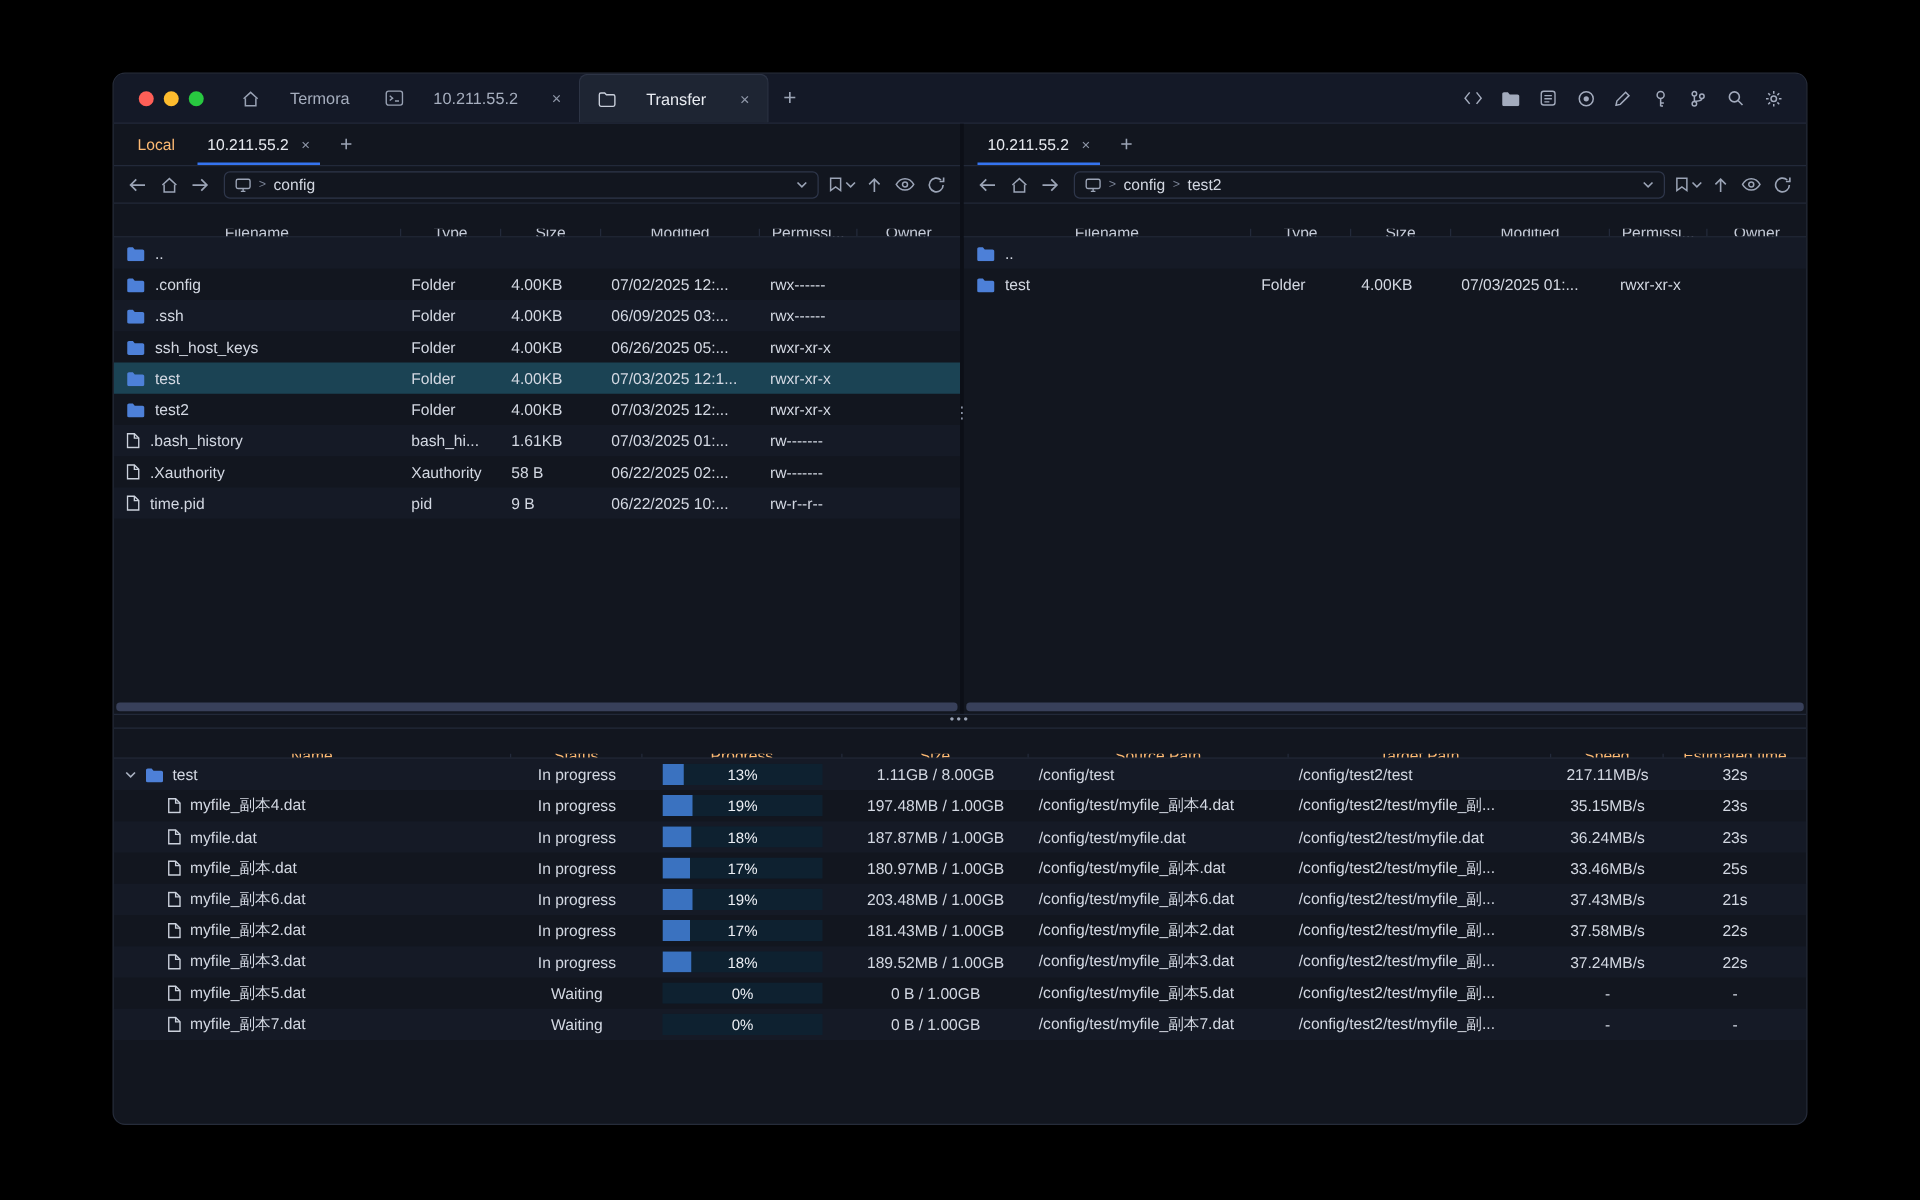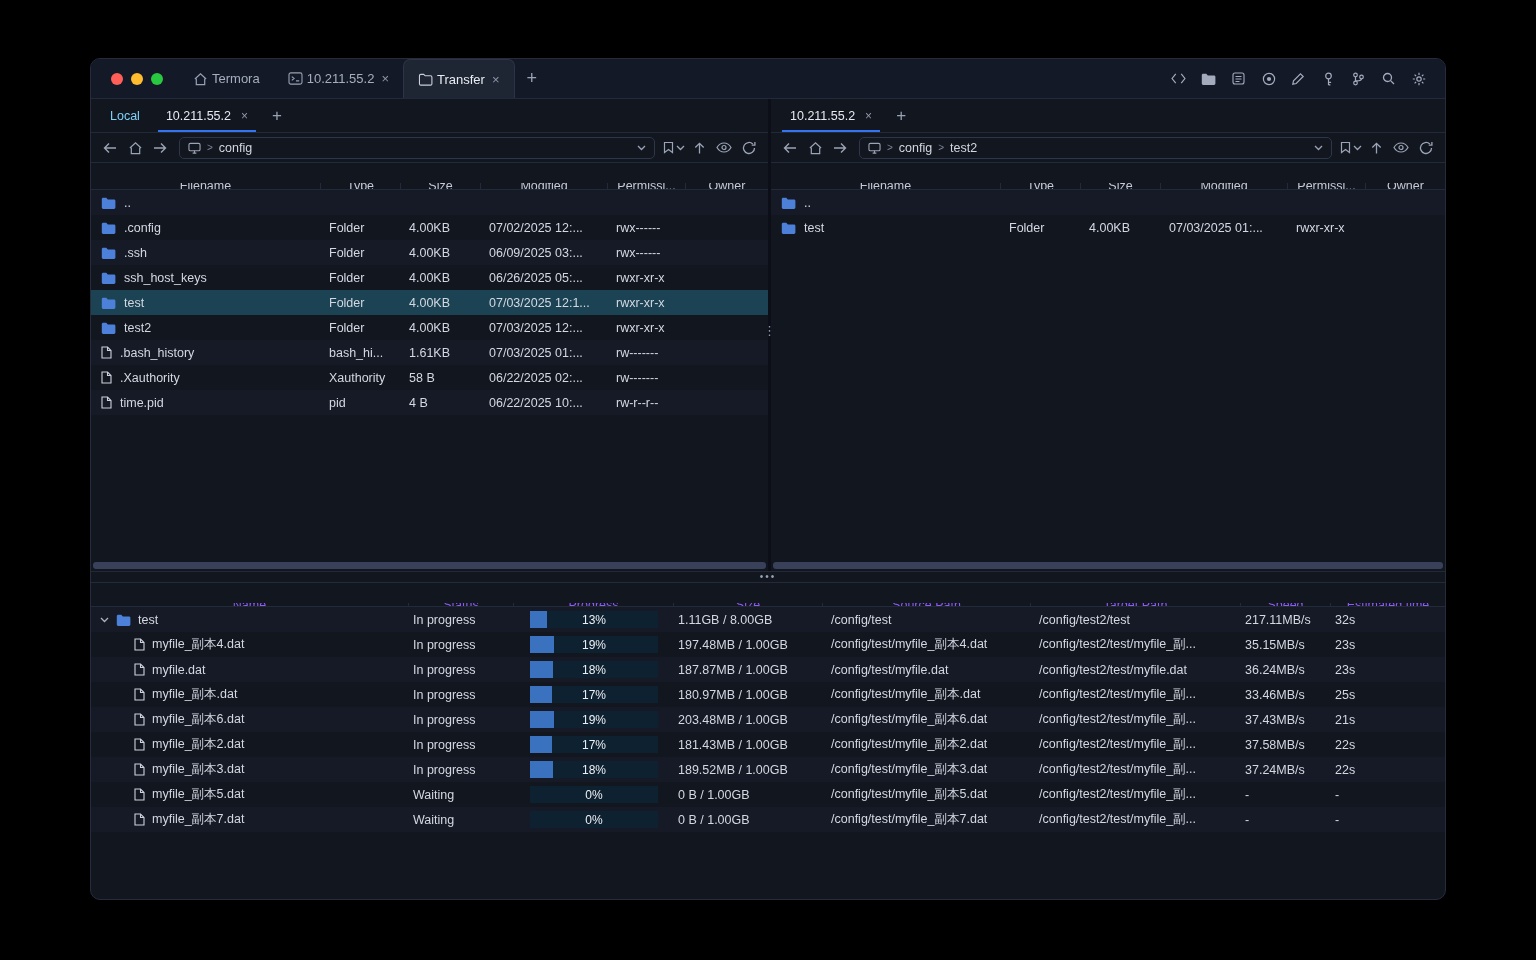--- a/index.html
+++ b/index.html
@@ -10,21 +10,21 @@
   .window { position:absolute; left:90px; top:58px; width:1356px; height:842px;
     background:#12161f; border:1px solid #262c3a; border-radius:10px; overflow:hidden;
     display:flex; flex-direction:column; box-shadow:0 24px 70px rgba(0,0,0,.65); }
 
   
   .titlebar { height:40px; flex:0 0 40px; display:flex; align-items:stretch; background:#141927; border-bottom:1px solid #222939; }
   .traffic { display:flex; align-items:center; gap:8px; padding:0 16px 0 20px; }
   .light { width:12px; height:12px; border-radius:50%; }
   .light.red{background:#ff5f57} .light.yellow{background:#febc2e} .light.green{background:#28c840}
   .tb-tabs { display:flex; align-items:stretch; }
-  .tb-tab { display:flex; align-items:center; gap:4px; padding:0 14px; color:#a6aebe; font-size:13px; white-space:nowrap; }
+  .tb-tab { display:flex; align-items:center; gap:24px; padding:0 14px; color:#a6aebe; font-size:13px; white-space:nowrap; }
   .tb-tab .icon { color:#98a1b3; }
   .tb-tab.active { background:#1e2533; color:#e9ecf2; border:1px solid #2d3445; border-bottom:none; border-radius:7px 7px 0 0; }
   .tb-tab.active .icon { color:#c9cfdb; }
   .tab-close { color:#8f97a8; font-size:13px; margin-left:3px; line-height:1; }
   .tb-add { display:flex; align-items:center; padding:0 12px; color:#9aa3b4; font-size:18px; background:none; border:none; font-family:inherit; }
   .tb-icons { margin-left:auto; display:flex; align-items:center; gap:5px; padding-right:14px; }
   .tb-icon { width:25px; height:25px; display:flex; align-items:center; justify-content:center; color:#a3abbd; border-radius:5px; }
   svg { display:block; }
   .icon { display:inline-flex; align-items:center; justify-content:center; flex:0 0 auto; }
   .c-folder { color:#4d80d8; }
@@ -34,21 +34,21 @@
   .main { flex:1; display:flex; flex-direction:column; min-height:0; }
   .fm-split { height:473px; flex:0 0 473px; display:flex; border-bottom:1px solid #222939; }
   .panel { display:flex; flex-direction:column; min-width:0; position:relative; }
   .panel.left { width:677px; flex:0 0 677px; }
   .panel.right { flex:1; }
   .vsplit { width:3px; flex:0 0 3px; background:#0c0f17; position:relative; }
   .vsplit::after { content:"\22EE"; position:absolute; left:50%; top:49%; transform:translate(-50%,-50%); color:#8d96a8; font-size:13px; }
 
   
   .p-tabs { height:34px; flex:0 0 34px; display:flex; align-items:stretch; border-bottom:1px solid #222939; padding-left:6px; }
-  .p-tab { display:flex; align-items:center; gap:7px; padding:0 13px; color:#7dd3fc; position:relative; white-space:nowrap; }
+  .p-tab { display:flex; align-items:center; gap:7px; padding:0 13px; color:#fdba74; position:relative; white-space:nowrap; }
   .p-tab.active { color:#e7eaf0; }
   .p-tab.active::after { content:""; position:absolute; left:5px; right:5px; bottom:0; height:2px; background:#3574f0; }
   .p-tab .tab-close { font-size:12px; }
   .p-add { display:flex; align-items:center; padding:0 11px; color:#9aa3b4; font-size:17px; }
 
   
   .p-nav { height:30px; flex:0 0 30px; display:flex; align-items:center; gap:3px; padding:0 8px; border-bottom:1px solid #222939; }
   .nav-btn { min-width:22px; height:22px; display:flex; align-items:center; justify-content:center; color:#9ba4b6; border-radius:4px; gap:2px; }
   .path-box { flex:1; height:22px; border:1px solid #2e364a; border-radius:5px; display:flex; align-items:center; gap:6px; padding:0 8px; margin:0 5px; min-width:0; color:#d2d7e1; }
   .path-box .icon { color:#9ba4b6; }
@@ -66,26 +66,26 @@
   .f-cell { padding:0 8px; overflow:hidden; text-overflow:ellipsis; }
   .f-name { display:flex; align-items:center; gap:8px; padding-left:10px; }
   .p-scroll { position:absolute; left:2px; right:2px; bottom:2px; height:7px; background:#38405a; border-radius:3px; }
 
   
   .hsplit { height:11px; flex:0 0 11px; position:relative; background:#12161f; border-bottom:1px solid #232a3a; }
   .hsplit::after { content:"\2022\2022\2022"; position:absolute; left:50%; top:50%; transform:translate(-50%,-58%); color:#99a2b4; font-size:10px; letter-spacing:2px; }
 
   
   .transfers { flex:1; display:flex; flex-direction:column; min-height:0; }
-  .t-head { height:24px; flex:0 0 24px; display:grid; grid-template-columns:318px 105px 160px 149px 208px 210px 90px 1fr; border-bottom:1px solid #232a3a; color:#8b5cf6; }
+  .t-head { height:24px; flex:0 0 24px; display:grid; grid-template-columns:318px 105px 160px 149px 208px 210px 90px 1fr; border-bottom:1px solid #232a3a; color:#fdba74; }
   .t-body { flex:1; overflow:hidden; }
   .t-row { height:25px; display:grid; grid-template-columns:318px 105px 160px 149px 208px 210px 90px 1fr; align-items:center; white-space:nowrap; }
   .t-row:nth-child(odd) { background:#151a26; }
   .t-cell { overflow:hidden; text-overflow:ellipsis; }
-  .t-cell.center { text-align:left; padding:0 4px; }
+  .t-cell.center { text-align:center; padding:0 4px; }
   .t-cell.path { padding:0 8px; }
   .t-name { display:flex; align-items:center; gap:7px; }
   .t-name.depth0 { padding-left:9px; }
   .t-name.depth1 { padding-left:43px; }
   .t-name .chev { color:#aab2c2; display:inline-flex; }
   .prog-track { position:relative; height:17px; background:#0e2130; margin:0 16px; overflow:hidden; }
   .prog-fill { position:absolute; left:0; top:0; bottom:0; background:#3a72c0; }
   .prog-label { position:absolute; inset:0; display:flex; align-items:center; justify-content:center; color:#eceff4; font-size:12px; }
 </style>
 </head>
@@ -396,21 +396,21 @@
       <div class="f-cell f-name">
                   <span class="icon c-file">
                     <svg width="11" height="13" viewBox="0 0 11 13" fill="none" stroke="currentColor" stroke-width="1.1">
                       <path d="M1 1h5.5L10 4.5V12H1z"></path>
                       <path d="M6.5 1v3.5H10"></path>
                     </svg>
                   </span>
                   <span>time.pid</span>
                 </div>
       <div class="f-cell">pid</div>
-      <div class="f-cell">4 B</div>
+      <div class="f-cell">9 B</div>
       <div class="f-cell">06/22/2025 10:...</div>
       <div class="f-cell">rw-r--r--</div>
       <div class="f-cell"></div>
     </div>
   </div>
   <div class="p-scroll"></div>
           </section>
         <div class="vsplit"></div>
         <section class="panel right" id="panel-right">
   <div class="p-tabs">

